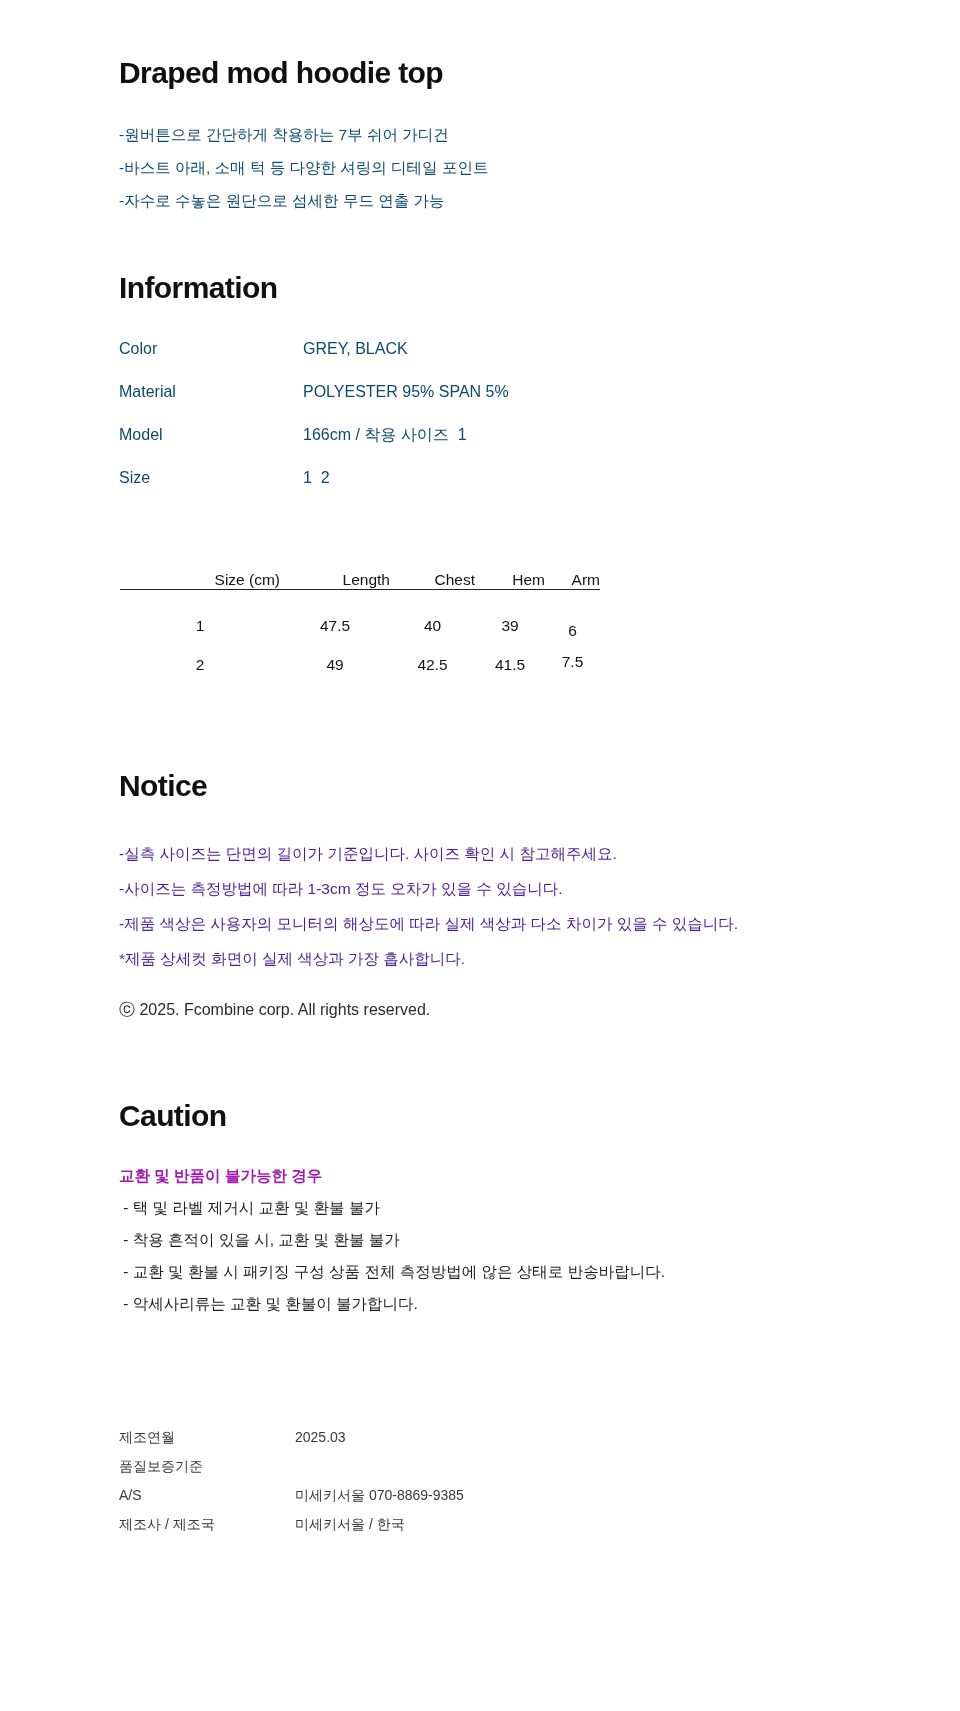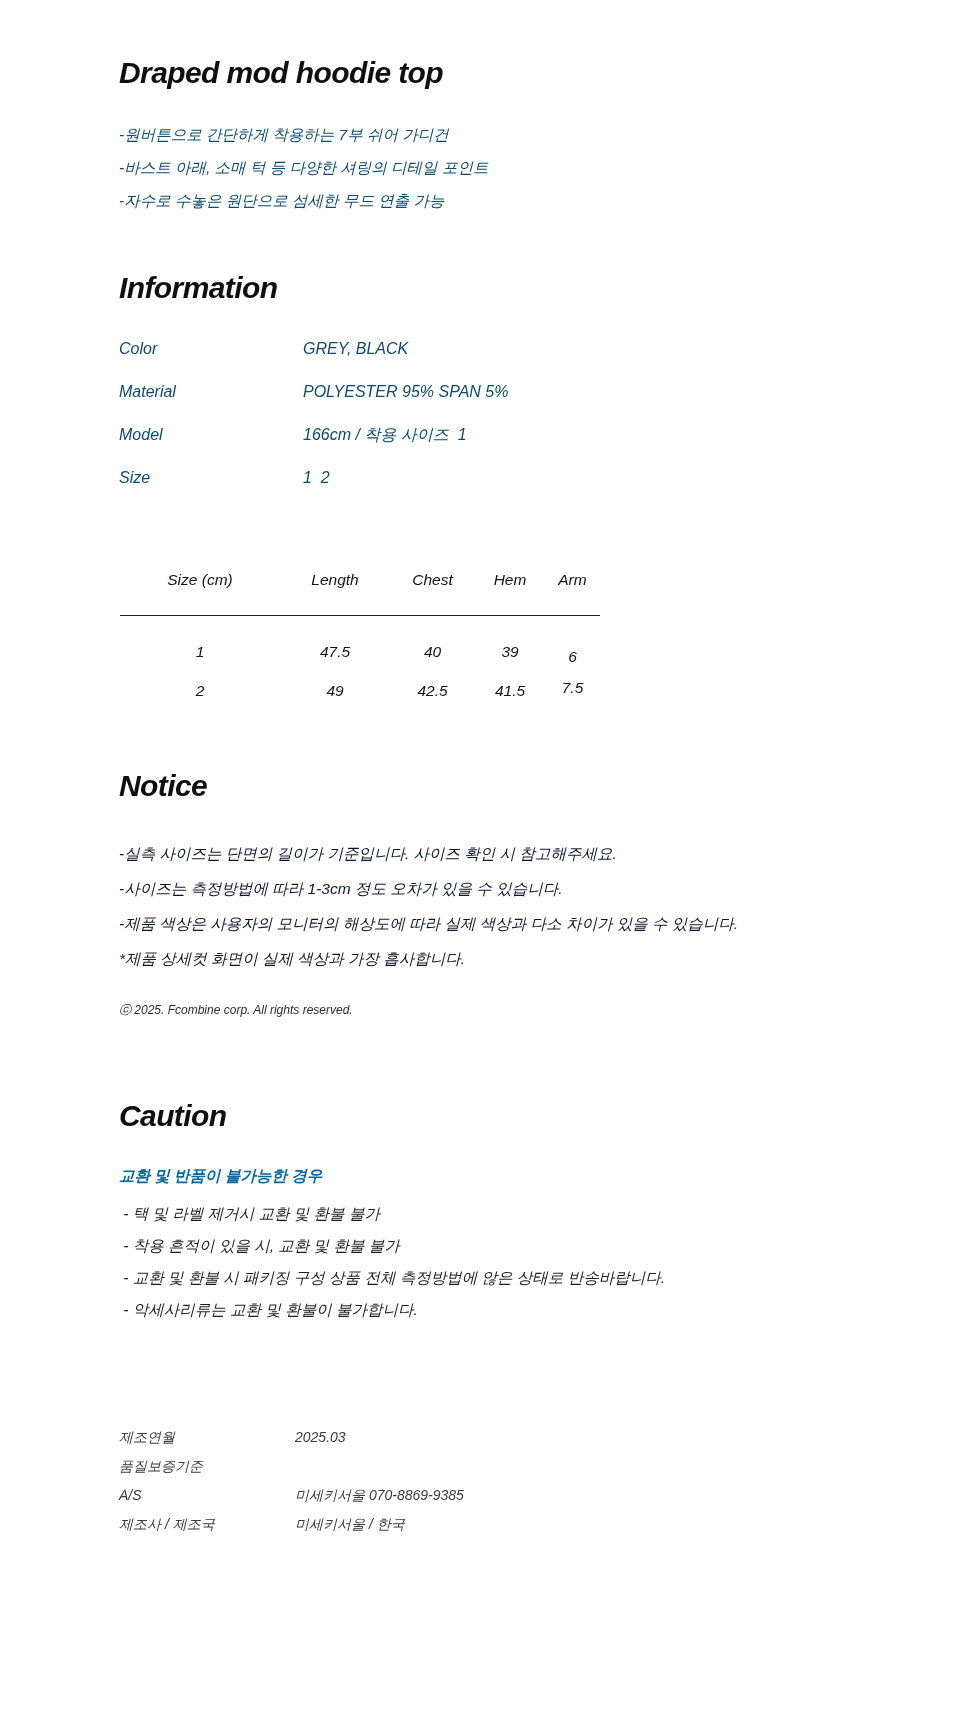--- a/index.html
+++ b/index.html
@@ -3,21 +3,20 @@
 <meta charset="utf-8">
 <style>
   html,body{margin:0;padding:0;background:#ffffff;}
   .page{
     position:relative;
     width:960px;height:1711px;
     background:#ffffff;
     font-family:"Liberation Sans","DejaVu Sans",sans-serif;
     color:#1c1c1c;
     overflow:hidden;
-    font-style:italic;
   }
   .abs{position:absolute;left:119px;}
   h1.sec{
     margin:0;
     font-size:30px;
     font-weight:700;
     letter-spacing:-0.6px;
     color:#101010;
     line-height:36px;
   }
@@ -34,35 +33,35 @@
     position:absolute;left:120px;top:570px;width:480px;
     border-collapse:collapse;table-layout:fixed;
     font-size:15.5px;color:#141414;
   }
   .size-table col.c1{width:160px;}
   .size-table col.c2{width:110px;}
   .size-table col.c3{width:85px;}
   .size-table col.c4{width:70px;}
   .size-table col.c5{width:55px;}
   .size-table th{
-    font-weight:400;text-align:center;
-    padding:0 0 26px 0;line-height:19px;
+    font-weight:400;text-align:right;
+    padding:0 0 0 0;line-height:19px;
     border-bottom:1.5px solid #222222;
   }
   .size-table tbody tr.r1 td{padding-top:26px;}
   .size-table tbody tr.r2 td{padding-top:20px;}
   .size-table td{text-align:center;line-height:19px;padding:0;}
   .shift-down{position:relative;top:5px;}
   .shift-up{position:relative;top:-3px;}
   
-  .notice-list{line-height:35px;font-size:15.5px;color:#0f172a;}
+  .notice-list{line-height:35px;font-size:15.5px;color:#4c1d95;}
   .notice-list div{white-space:pre-wrap;}
-  .copyright{font-size:12px;color:#2b2b2b;line-height:20px;}
+  .copyright{font-size:16px;color:#2b2b2b;line-height:20px;}
   .caution-block{font-size:15.5px;color:#1d1d1d;line-height:32px;}
-  .caution-sub{font-weight:700;color:#0369a1;margin-bottom:6px;}
+  .caution-sub{font-weight:700;color:#a21caf;}
   .caution-block .item{white-space:pre-wrap;}
   
   .mfg{font-size:14px;color:#3a3a3a;line-height:29px;}
   .mfg-row{display:flex;}
   .mfg-label{width:176px;flex:0 0 176px;}
   .mfg-value{white-space:pre-wrap;}
 </style>
 </head>
 <body>
 

